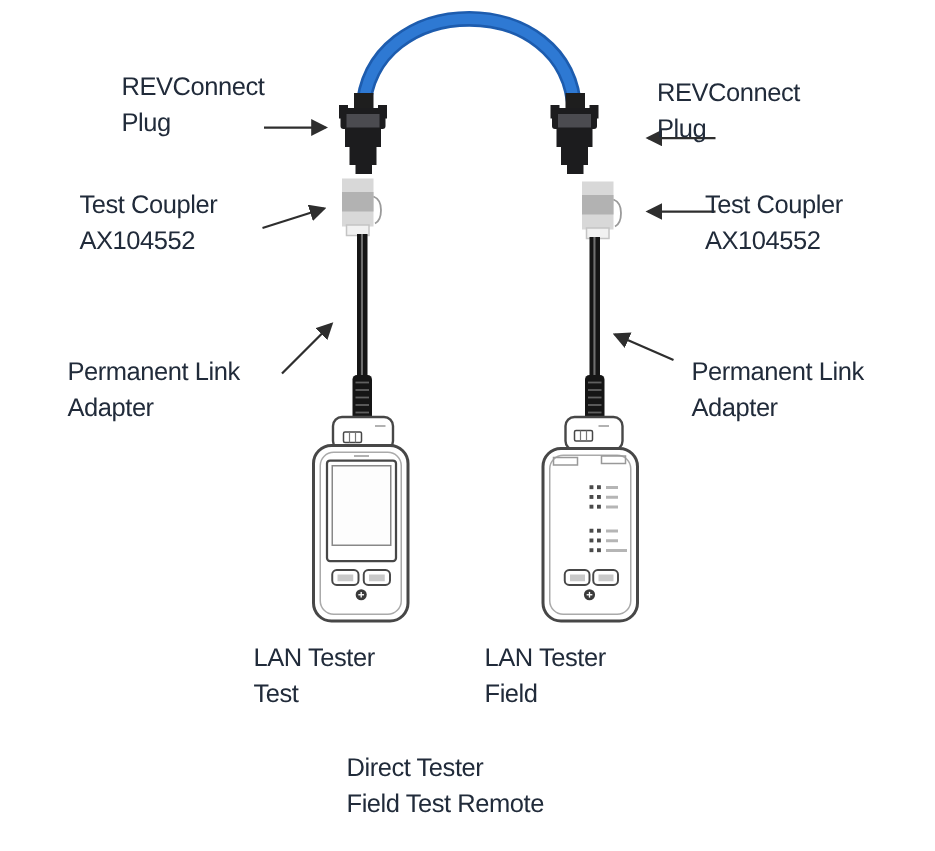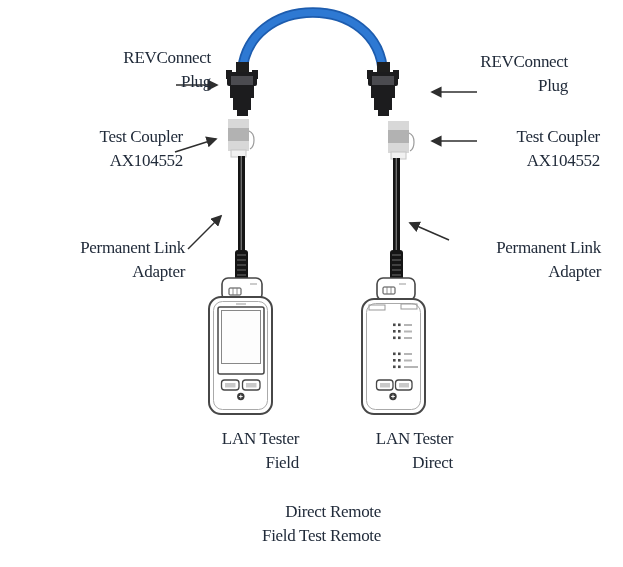--- a/index.html
+++ b/index.html
@@ -6,22 +6,21 @@
   .stage{
     position:relative;width:623px;height:567px;overflow:hidden;
     background:var(--background,#ffffff);
     font-family:"Liberation Sans",sans-serif;
   }
   .stage svg{position:absolute;left:0;top:0;}
   .label{
     position:absolute;
     font-size:17px;line-height:24px;letter-spacing:-0.3px;
     color:var(--text,#212b3a);
-    text-align:right;
-    font-family:Liberation Serif, serif;
+    text-align:left;
   }
   .label div{white-space:nowrap;}
   .arrow{stroke:var(--arrow,#2e2e2e);stroke-width:1.5;fill:none;}
   #ah path{fill:var(--arrow,#2e2e2e);}
   .cable-edge{fill:none;stroke:var(--cable_edge,#1d5cae);stroke-width:10.5;stroke-linecap:round;}
   .cable-core{fill:none;stroke:var(--cable,#2e79d3);stroke-width:7;stroke-linecap:round;}
   .plug{fill:var(--plug,#1c1c1e);}
   .plug-hl{fill:var(--plug_highlight,#4b4b50);}
   .coupler{fill:var(--coupler,#d8d8d8);}
   .coupler-band{fill:var(--coupler_band,#b2b2b2);}
@@ -204,26 +203,26 @@
     <div>Adapter</div>
   </div>
 
   <div class="label" style="left:461px;top:236px;width:140px;">
     <div>Permanent Link</div>
     <div>Adapter</div>
   </div>
 
   <div class="label" style="left:169px;top:427px;width:130px;">
     <div>LAN Tester</div>
-    <div>Field</div>
+    <div>Test</div>
   </div>
 
   <div class="label" style="left:323px;top:427px;width:130px;">
     <div>LAN Tester</div>
-    <div>Direct</div>
+    <div>Field</div>
   </div>
 
   <div class="label" style="left:231px;top:500px;width:150px;">
-    <div>Direct Remote</div>
+    <div>Direct Tester</div>
     <div>Field Test Remote</div>
   </div>
 
 </div>
 
 </body></html>

